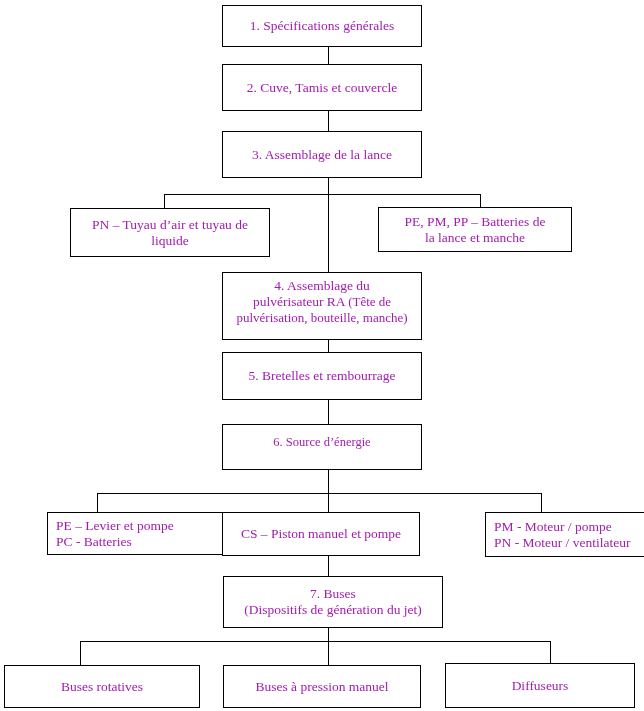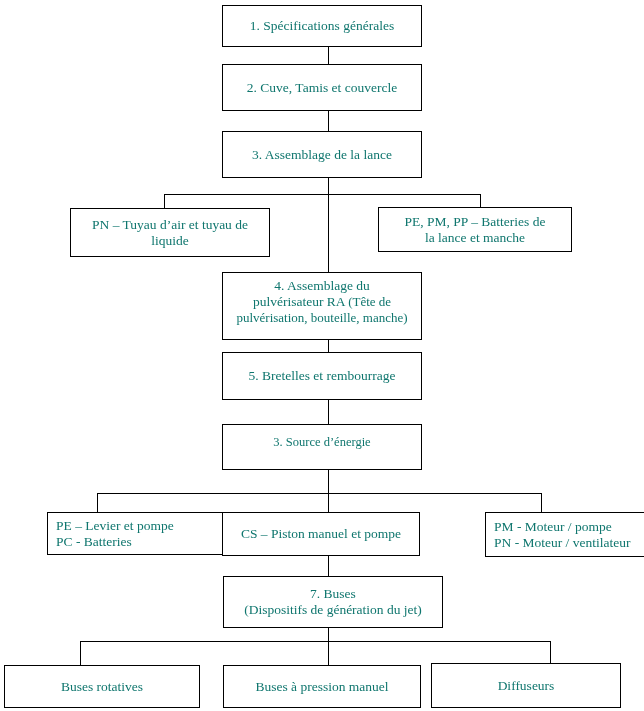--- a/index.html
+++ b/index.html
@@ -6,21 +6,21 @@
     margin: 0;
     padding: 0;
     background: #ffffff;
   }
   #canvas {
     position: relative;
     width: 644px;
     height: 711px;
     background: #ffffff;
     font-family: "Liberation Serif", "DejaVu Serif", serif;
-    color: #0f766e;
+    color: #a21caf;
     overflow: hidden;
   }
   .box {
     position: absolute;
     box-sizing: border-box;
     border: 1px solid #000000;
     background: #ffffff;
     display: flex;
     flex-direction: column;
     align-items: center;
@@ -107,21 +107,21 @@
       <span class="small">(Tête de</span>
     </div>
     <div class="small">pulvérisation, bouteille, manche)</div>
   </div>
 
   <div class="box" style="left:222px;top:352px;width:200px;height:48px">
     <span>5. Bretelles et rembourrage</span>
   </div>
 
   <div class="box align-top fs12" style="left:222px;top:424px;width:200px;height:46px;padding-top:9px">
-    <span>3. Source d’énergie</span>
+    <span>6. Source d’énergie</span>
   </div>
 
   <div class="box align-left" style="left:5px;top:512px;width:195px;height:43px">
     <div>PE – Levier et pompe</div>
     <div>PC - Batteries</div>
   </div>
 
   <div class="box" style="left:222px;top:512px;width:198px;height:44px">
     <span>CS – Piston manuel et pompe</span>
   </div>
@@ -137,17 +137,17 @@
   </div>
 
   <div class="box" style="left:4px;top:665px;width:196px;height:43px">
     <span>Buses rotatives</span>
   </div>
 
   <div class="box" style="left:223px;top:665px;width:198px;height:43px">
     <span>Buses à pression manuel</span>
   </div>
 
-  <div class="box" style="left:431px;top:663px;width:190px;height:45px">
+  <div class="box" style="left:445px;top:663px;width:190px;height:45px">
     <span>Diffuseurs</span>
   </div>
 
 </div>
 
 </body></html>

